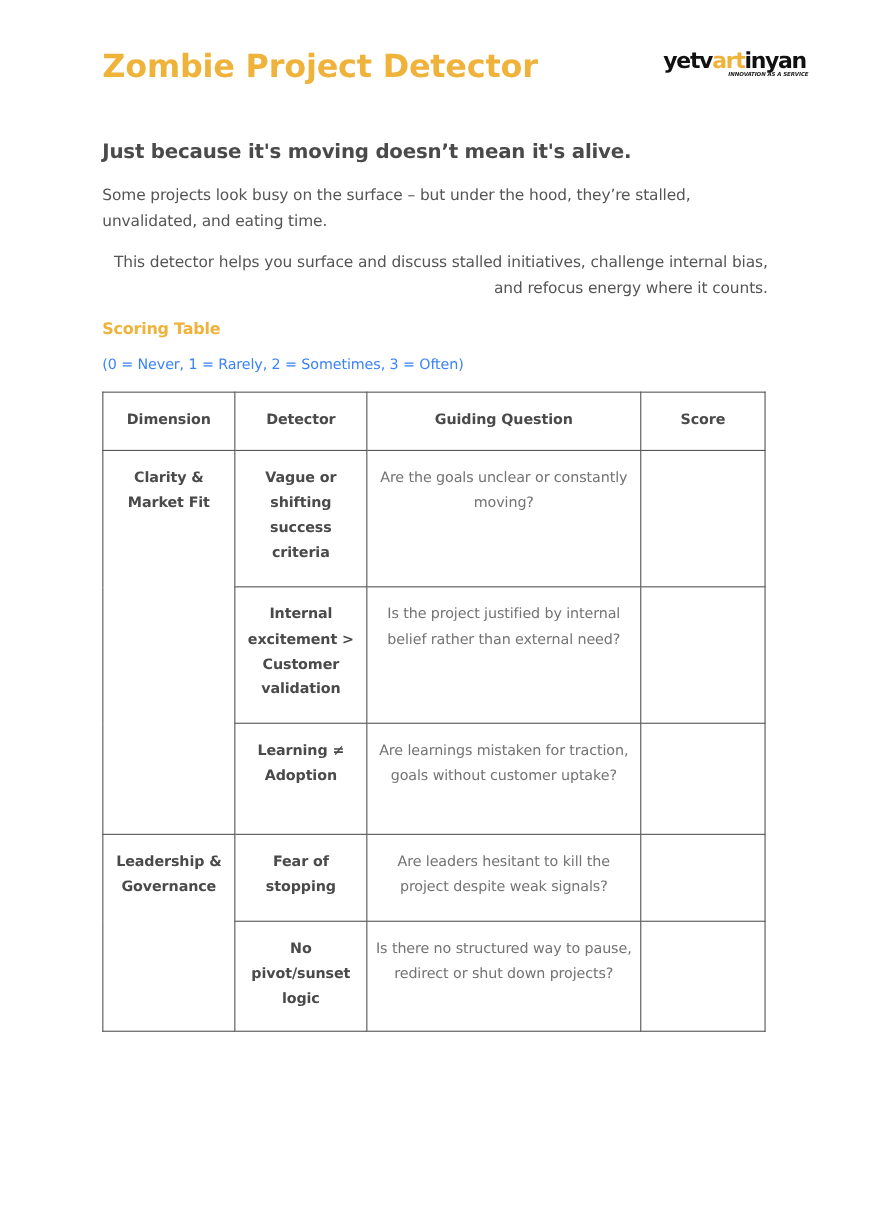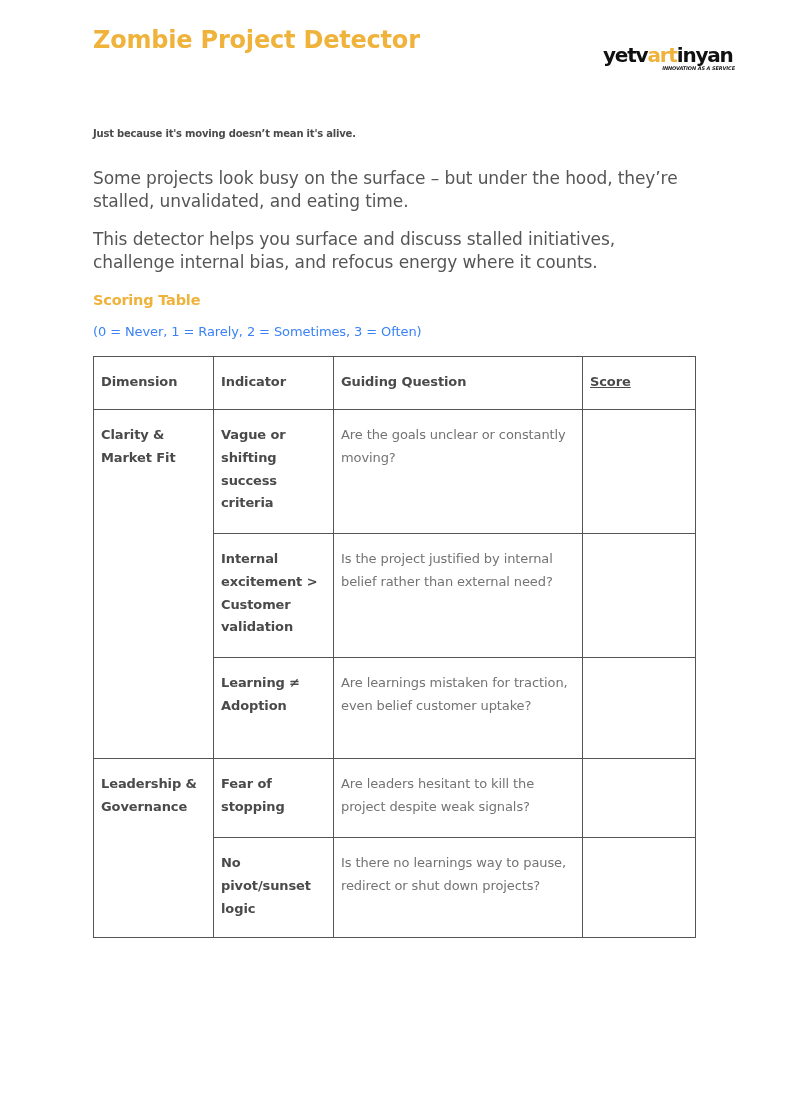--- a/index.html
+++ b/index.html
@@ -2,69 +2,69 @@
 <html><head>
   <meta charset="utf-8">
   <style>
     html, body { margin: 0; padding: 0; background: #ffffff; }
     body {
       width: 790px; height: 1116px; position: relative; overflow: hidden;
       font-family: "DejaVu Sans", "Liberation Sans", sans-serif;
       color: #4a4a4a;
     }
     .title {
-      position: absolute; left: 93px; top: 26px;
-      font-size: 24px; font-weight: bold; color: #efb23b; letter-spacing: -0.2px;
+      position: absolute; left: 93px; top: 43px;
+      font-size: 29px; font-weight: bold; color: #efb23b; letter-spacing: -0.2px;
       margin: 0;
       text-align: right;
     }
     .logo {
       position: absolute; left: 603px; top: 44px; width: 140px;
     }
     .logo-word {
       font-family: "DejaVu Sans", sans-serif; font-weight: bold; font-size: 20px;
       letter-spacing: -1.2px; color: #111111; line-height: 22px; white-space: nowrap;
     }
     .logo-word .accent { color: #efb23b; }
     .logo-tag {
       font-size: 5px; font-weight: bold; font-style: italic; color: #222;
       text-align: right; padding-right: 8px; margin-top: -1px; letter-spacing: -0.1px;
     }
     .tagline {
       position: absolute; left: 93px; top: 128px;
-      font-size: 10px; font-weight: bold; color: #4a4a4a; margin: 0; letter-spacing: -0.2px;
+      font-size: 18px; font-weight: bold; color: #4a4a4a; margin: 0; letter-spacing: -0.2px;
     }
     .para {
       position: absolute; left: 93px; width: 605px;
-      font-size: 17px; line-height: 22.5px; color: #555; margin: 0; letter-spacing: -0.1px;
+      font-size: 14px; line-height: 22.5px; color: #555; margin: 0; letter-spacing: -0.1px;
     }
     .p1 { top: 167px; }
-    .p2 { top: 228px; }
+    .p2 { top: 228px; text-align: right; }
     .section-title {
       position: absolute; left: 93px; top: 292px;
       font-size: 14.5px; font-weight: bold; color: #efb23b; margin: 0; letter-spacing: -0.2px; text-align: center;
     }
     .scale {
       position: absolute; left: 93px; top: 324px;
       font-size: 13px; color: #3b82f6; margin: 0; letter-spacing: -0.1px;
     }
     table.scoring {
       position: absolute; left: 93px; top: 356px;
       border-collapse: collapse; width: 603px;
       font-size: 13px; color: #4a4a4a;
     }
     table.scoring td, table.scoring th {
-      border: 1px solid #555; vertical-align: top; text-align: left;
+      border: 1px solid #555; vertical-align: top; text-align: center;
       padding: 14px 7px 10px 7px; line-height: 22.8px; letter-spacing: -0.1px;
     }
     table.scoring th { font-weight: bold; height: 28px; padding-top: 14px; }
     .c-dim { width: 105px; }
     .c-ind { width: 105px; }
     .c-q { width: 234px; }
-    .c-score { width: 98px; text-decoration: underline; }
+    .c-score { width: 98px; }
     .bold { font-weight: bold; }
     .q { color: #737373; }
     .r1 td { height: 99px; }
     .r2 td { height: 99px; }
     .r3 td { height: 76px; margin-left: 32px; }
     .r4 td { height: 54px; }
     .r5 td { height: 75px; margin-left: 44px; }
   </style>
 </head>
 <body>
@@ -80,47 +80,47 @@
 <p class="para p1">Some projects look busy on the surface – but under the hood, they’re stalled, unvalidated, and eating time.</p>
 <p class="para p2">This detector helps you surface and discuss stalled initiatives, challenge internal bias, and refocus energy where it counts.</p>
 
 <h2 class="section-title">Scoring Table</h2>
 <p class="scale">(0 = Never, 1 = Rarely, 2 = Sometimes, 3 = Often)</p>
 
 <table class="scoring">
   <thead>
     <tr>
       <th class="c-dim">Dimension</th>
-      <th class="c-ind">Indicator</th>
+      <th class="c-ind">Detector</th>
       <th class="c-q">Guiding Question</th>
       <th class="c-score">Score</th>
     </tr>
   </thead>
   <tbody>
     <tr class="r1">
       <td class="bold" rowspan="3">Clarity &amp; Market Fit</td>
       <td class="bold">Vague or shifting success criteria</td>
       <td class="q">Are the goals unclear or constantly moving?</td>
       <td></td>
     </tr>
     <tr class="r2">
       <td class="bold">Internal excitement &gt; Customer validation</td>
       <td class="q">Is the project justified by internal belief rather than external need?</td>
       <td></td>
     </tr>
     <tr class="r3">
       <td class="bold">Learning ≠ Adoption</td>
-      <td class="q">Are learnings mistaken for traction, even belief customer uptake?</td>
+      <td class="q">Are learnings mistaken for traction, goals without customer uptake?</td>
       <td></td>
     </tr>
     <tr class="r4">
       <td class="bold" rowspan="2">Leadership &amp; Governance</td>
       <td class="bold">Fear of stopping</td>
       <td class="q">Are leaders hesitant to kill the project despite weak signals?</td>
       <td></td>
     </tr>
     <tr class="r5">
       <td class="bold">No pivot/sunset logic</td>
-      <td class="q">Is there no learnings way to pause, redirect or shut down projects?</td>
+      <td class="q">Is there no structured way to pause, redirect or shut down projects?</td>
       <td></td>
     </tr>
   </tbody>
 </table>
 
 </body></html>

